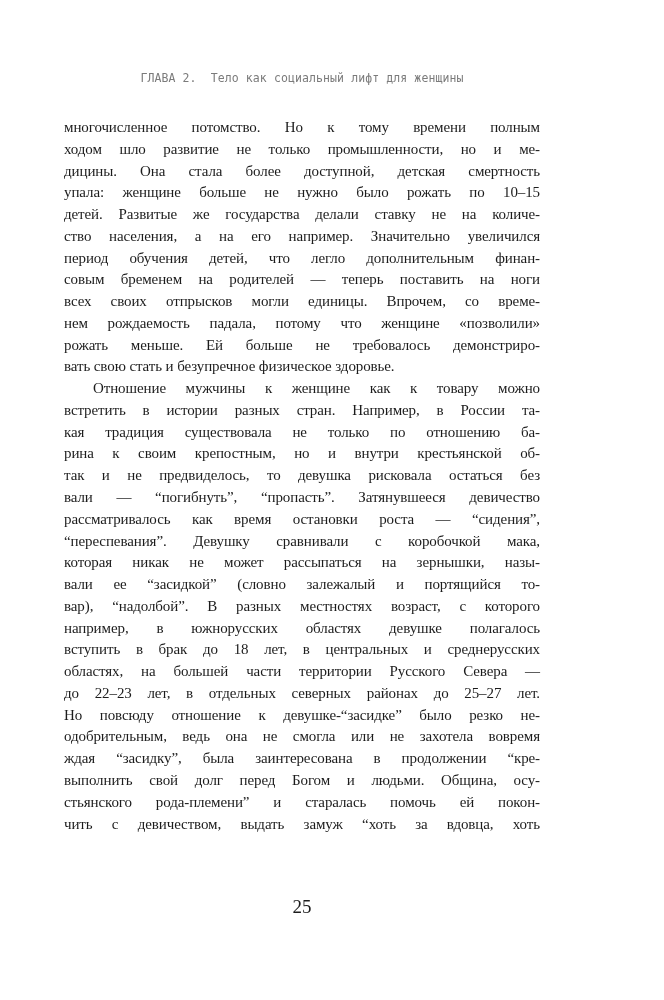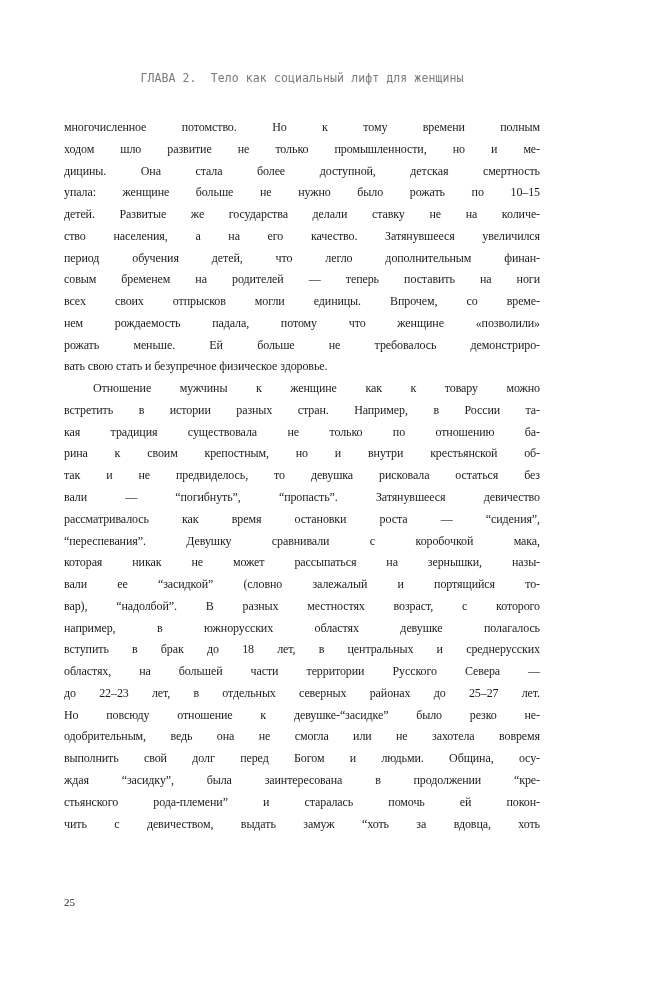--- a/index.html
+++ b/index.html
@@ -28,21 +28,21 @@
     letter-spacing: 0.1px;
     color: #7b7b7b;
     white-space: pre;
   }
   .body-text {
     position: absolute;
     top: 117px;
     left: 64px;
     width: 476px;
     font-family: "Liberation Serif", serif;
-    font-size: 12px;
+    font-size: 15px;
     line-height: 21.76px;
     color: #1c1c1c;
     letter-spacing: -0.1px;
   }
   .line {
     text-align: justify;
     text-align-last: justify;
     white-space: normal;
   }
   .line.no-just {
@@ -50,39 +50,39 @@
     text-align-last: left;
   }
   .line.indent {
     text-indent: 29px;
   }
   .page-number {
     position: absolute;
     top: 896px;
     left: 64px;
     width: 476px;
-    text-align: left;
+    text-align: center;
     font-family: "Liberation Serif", serif;
-    font-size: 11px;
+    font-size: 19px;
     color: #1c1c1c;
   }
 </style>
 </head>
 <body>
 
 <div class="page">
   <div class="running-header">ГЛАВА 2.  Тело как социальный лифт для женщины</div>
 
   <div class="body-text">
       <div class="line">многочисленное потомство. Но к тому времени полным</div>
       <div class="line">ходом шло развитие не только промышленности, но и ме-</div>
       <div class="line">дицины. Она стала более доступной, детская смертность</div>
       <div class="line">упала: женщине больше не нужно было рожать по 10–15</div>
       <div class="line">детей. Развитые же государства делали ставку не на количе-</div>
-      <div class="line">ство населения, а на его качество. Затянувшееся увеличился</div>
+      <div class="line">ство населения, а на его например. Значительно увеличился</div>
       <div class="line">период обучения детей, что легло дополнительным финан-</div>
       <div class="line">совым бременем на родителей — теперь поставить на ноги</div>
       <div class="line">всех своих отпрысков могли единицы. Впрочем, со време-</div>
       <div class="line">нем рождаемость падала, потому что женщине «позволили»</div>
       <div class="line">рожать меньше. Ей больше не требовалось демонстриро-</div>
       <div class="line no-just">вать свою стать и безупречное физическое здоровье.</div>
       <div class="line indent">Отношение мужчины к женщине как к товару можно</div>
       <div class="line">встретить в истории разных стран. Например, в России та-</div>
       <div class="line">кая традиция существовала не только по отношению ба-</div>
       <div class="line">рина к своим крепостным, но и внутри крестьянской об-</div>
@@ -92,20 +92,20 @@
       <div class="line">“переспевания”. Девушку сравнивали с коробочкой мака,</div>
       <div class="line">которая никак не может рассыпаться на зернышки, назы-</div>
       <div class="line">вали ее “засидкой” (словно залежалый и портящийся то-</div>
       <div class="line">вар), “надолбой”. В разных местностях возраст, с которого</div>
       <div class="line">например, в южнорусских областях девушке полагалось</div>
       <div class="line">вступить в брак до 18 лет, в центральных и среднерусских</div>
       <div class="line">областях, на большей части территории Русского Севера —</div>
       <div class="line">до 22–23 лет, в отдельных северных районах до 25–27 лет.</div>
       <div class="line">Но повсюду отношение к девушке-“засидке” было резко не-</div>
       <div class="line">одобрительным, ведь она не смогла или не захотела вовремя</div>
+      <div class="line">ждая “засидку”, была заинтересована в продолжении “кре-</div>
       <div class="line">выполнить свой долг перед Богом и людьми. Община, осу-</div>
-      <div class="line">ждая “засидку”, была заинтересована в продолжении “кре-</div>
       <div class="line">стьянского рода-племени” и старалась помочь ей покон-</div>
       <div class="line">чить с девичеством, выдать замуж “хоть за вдовца, хоть</div>
     </div>
 
   <div class="page-number">25</div>
 </div>
 
 </body></html>

